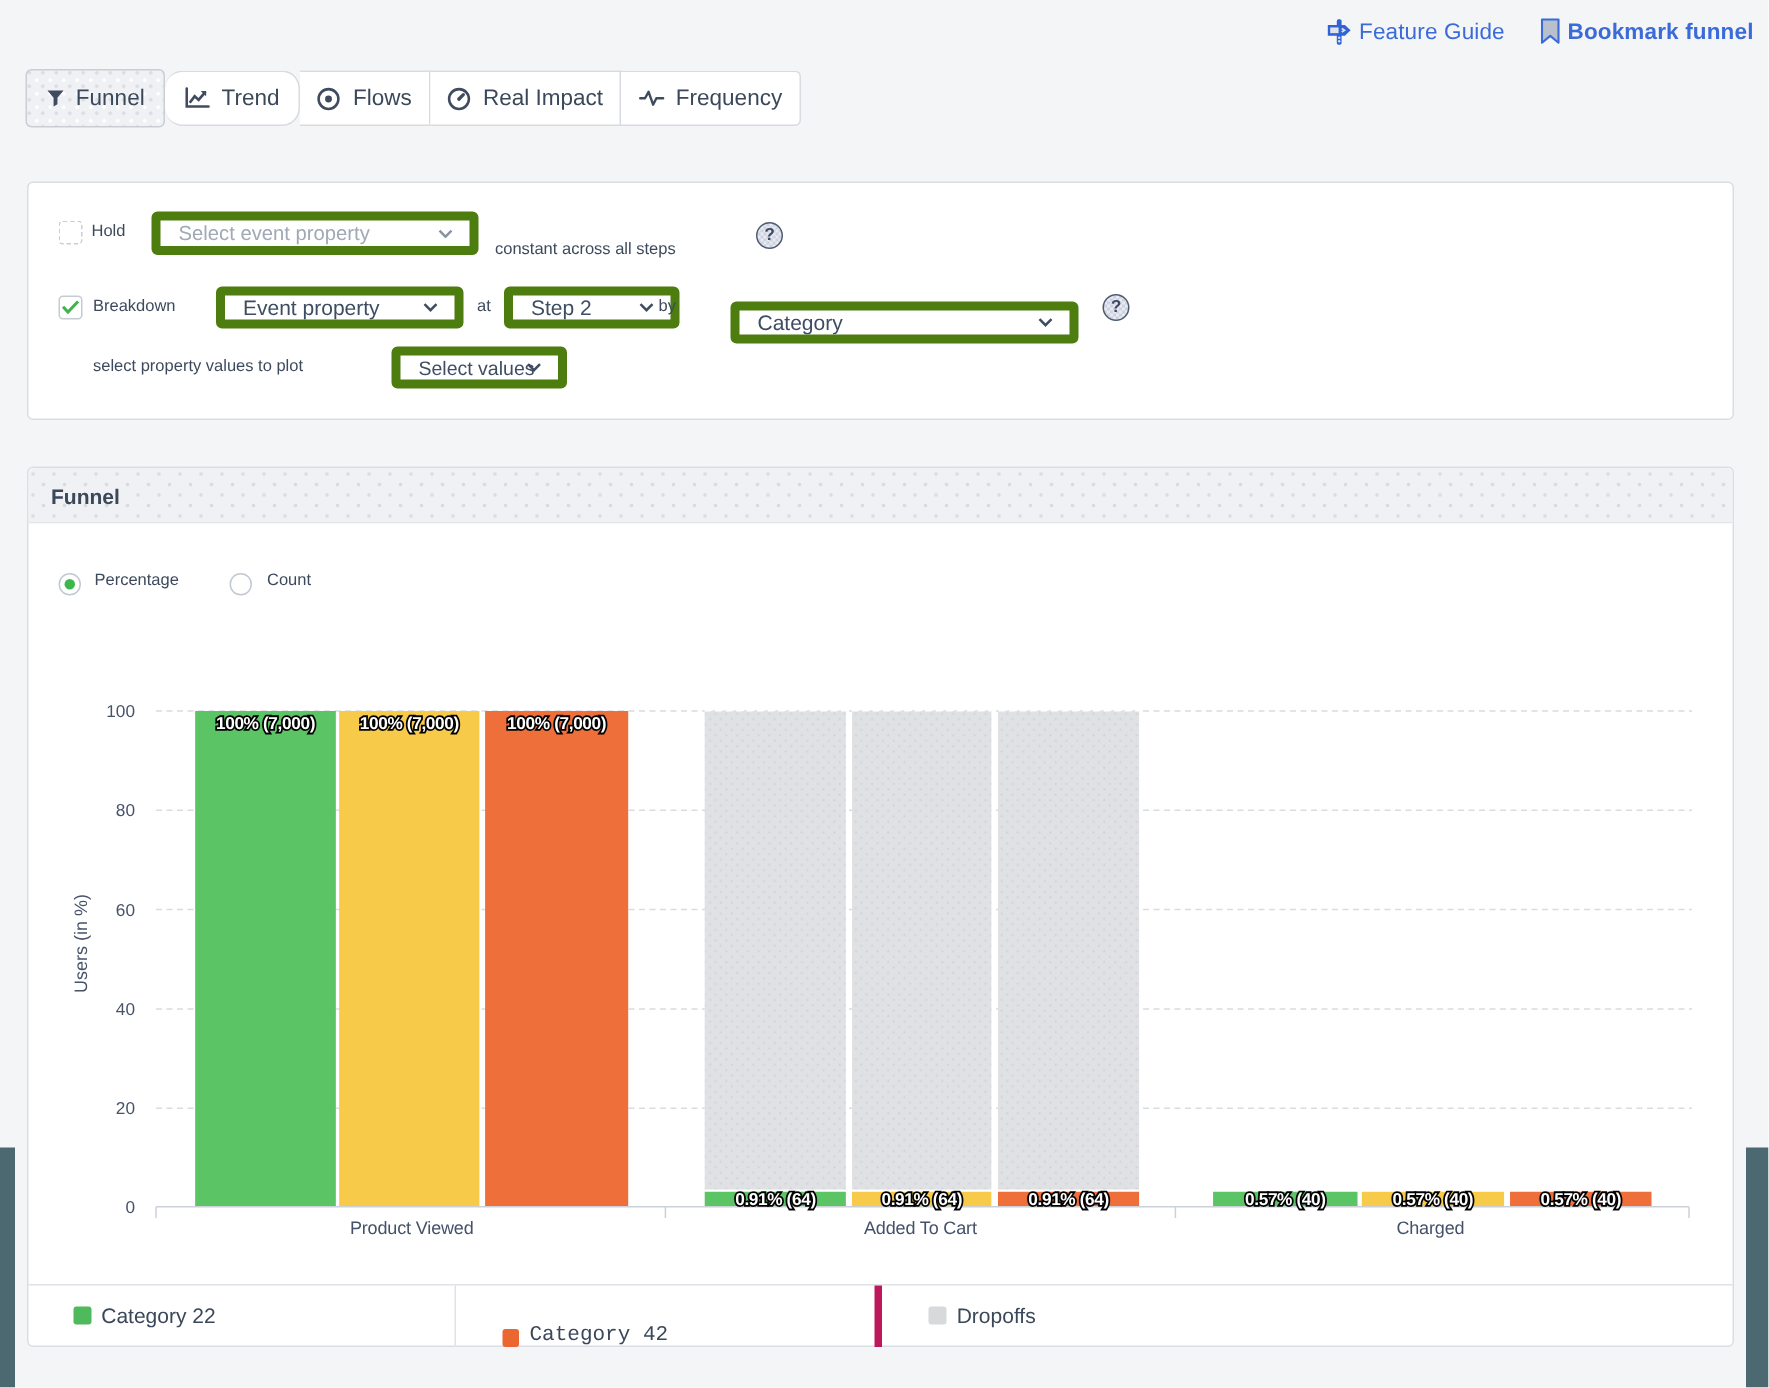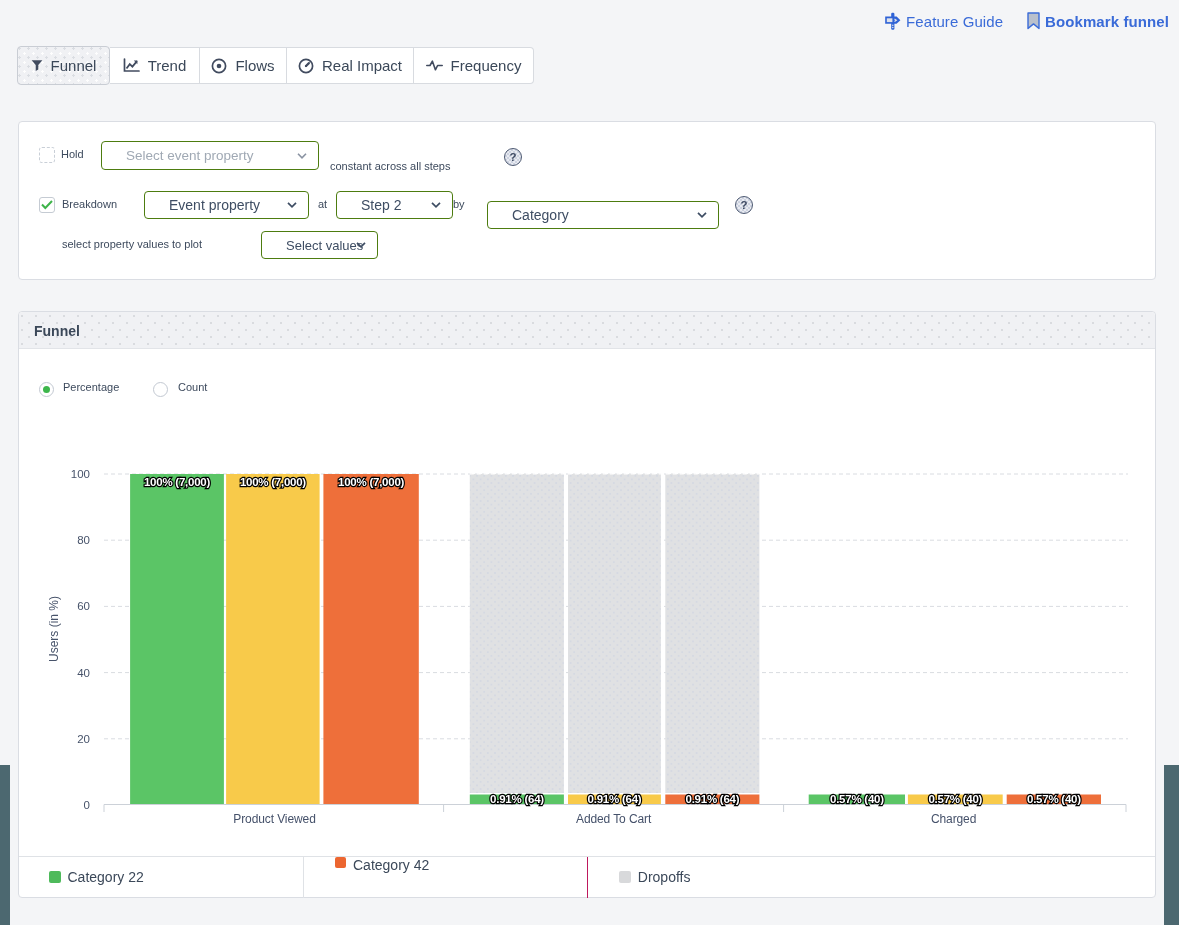--- a/index.html
+++ b/index.html
@@ -12,22 +12,22 @@
   .tab { position:absolute; top:47px; height:37px; background:#fff; border:1px solid #d8dbe0;
          display:flex; align-items:center; justify-content:center; gap:8px;
          color:#3b4859; font-size:15px; }
   .tab svg { flex:none; }
   .tab.active { background:#f0f1f4;
     background-image: radial-gradient(rgba(255,255,255,0.95) 1.1px, rgba(0,0,0,0) 1.35px), radial-gradient(#dadde2 1px, rgba(0,0,0,0) 1.25px);
     background-size: 9px 9px, 9px 9px; background-position: 2px 2px, 6px 6px;
     border-radius:4px; border-color:#c9cdd4; z-index:2; top:46px; height:39px; }
   .panel { position:absolute; left:18px; width:1138px; background:#fff;
            border:1px solid #dadde3; border-radius:4px; }
-  .selbox { position:absolute; background:#fff; border:1px solid #4d7c0f; border-radius:4px;
-            font-size:14px; color:#3e4d63; display:flex; align-items:center; padding-left:24px; }
+  .selbox { position:absolute; background:#fff; border:6px solid #4d7c0f; border-radius:4px;
+            font-size:14px; color:#3e4d63; display:flex; align-items:center; padding-left:12px; }
   .selbox .chev { position:absolute; right:11px; top:50%; margin-top:-3px; }
   .lbl { position:absolute; font-size:11px; color:#3d4a5d; white-space:nowrap; }
   .help { position:absolute; width:18px; height:18px; border-radius:50%; border:1.5px solid #4e5a72;
           background:repeating-conic-gradient(#ccd2e0 0% 25%, #e9ebf1 0% 50%); background-size:4px 4px; color:#3e4a63; font-size:11.5px; font-weight:bold;
           display:flex; align-items:center; justify-content:center; }
   .cell-sq { display:inline-block; width:11.5px; height:11.5px; border-radius:2px; margin-right:7px; vertical-align:-1.5px; }
 </style>
 </head>
 <body>
 
@@ -48,21 +48,21 @@
     </svg>
     <span>Bookmark funnel</span>
   </div>
 
   <div class="tab active" style="left:17px; width:93px;">
     <svg width="12" height="13" viewBox="0 0 15 15">
       <path d="M0.8 1 h13.4 l-5.1 6 v5.4 l-3.2 1.9 v-7.3 z" fill="#414b5f"></path>
     </svg>
     <span>Funnel</span>
   </div>
-  <div class="tab" style="left:110px; width:90px; border-left:none; border-radius:0;">
+  <div class="tab" style="left:110px; width:90px; border-left:none; border-radius:12px;">
     <svg width="17" height="15" viewBox="0 0 17 15">
       <path d="M1.5 1 V13 H16" stroke="#414b5f" stroke-width="1.7" fill="none" stroke-linecap="round"></path>
       <path d="M3.5 10.5 L6.8 6.2 L9.4 8.6 L14 3.2" stroke="#414b5f" stroke-width="1.8" fill="none"></path>
       <path d="M10.8 2.6 h3.6 v3.6 z" fill="#414b5f"></path>
     </svg>
     <span>Trend</span>
   </div>
   <div class="tab" style="left:200px; width:87px; border-left:none; border-radius:0;">
     <svg width="16" height="16" viewBox="0 0 16 16">
       <circle cx="8" cy="8" r="6.6" stroke="#414b5f" stroke-width="1.7" fill="none"></circle>
@@ -107,21 +107,21 @@
     <svg class="chev" width="10" height="6" viewBox="0 0 10 6">
       <path d="M1 0.8 L5 4.8 L9 0.8" stroke="#3e4d63" stroke-width="1.7" fill="none"></path>
     </svg>
   </div>
   <div class="lbl" style="left:318px; top:198px;">at</div>
   <div class="selbox" style="left:336px; top:191px; width:117px; height:28px;">Step 2
     <svg class="chev" width="10" height="6" viewBox="0 0 10 6">
       <path d="M1 0.8 L5 4.8 L9 0.8" stroke="#3e4d63" stroke-width="1.7" fill="none"></path>
     </svg>
   </div>
-  <div class="lbl" style="left:453px; top:198px;">by</div>
+  <div class="lbl" style="left:439px; top:198px;">by</div>
   <div class="selbox" style="left:487px; top:201px; width:232px; height:28px;">Category
     <svg class="chev" width="10" height="6" viewBox="0 0 10 6">
       <path d="M1 0.8 L5 4.8 L9 0.8" stroke="#3e4d63" stroke-width="1.7" fill="none"></path>
     </svg>
   </div>
   <div class="help" style="left:735px; top:196px;">?</div>
 
   <div class="lbl" style="left:62px; top:238px;">select property values to plot</div>
   <div class="selbox" style="left:261px; top:231px; width:117px; height:28px; font-size:13px;">Select values
     <svg class="chev" width="10" height="6" viewBox="0 0 10 6">
@@ -207,18 +207,18 @@
       <text x="596.5" y="455">0.91% (64)</text>
       <text x="694.4" y="455">0.91% (64)</text>
       <text x="838.9" y="455">0.57% (40)</text>
       <text x="937.3" y="455">0.57% (40)</text>
       <text x="1035.9" y="455">0.57% (40)</text>
     </g>
   </svg>
 
   <div class="abs" style="left:19px; top:855.5px; width:1136px; height:42px; border-top:1px solid #dfe2e6; display:flex; font-size:14px; color:#3b4859;">
     <div style="width:284.5px; border-right:1px solid #dfe2e6; display:flex; align-items:center; padding-left:30px;"><span class="cell-sq" style="background:#4eba5b;"></span>Category 22</div>
-    <div style="width:284.8px; border-right:1px solid #be185d; display:flex; align-items:flex-start; padding-left:31px;"><span class="cell-sq" style="background:#ec6630;"></span>Category 42</div>
+    <div style="width:284.8px; border-right:5px solid #be185d; display:flex; align-items:flex-end; padding-left:31px;font-family:Liberation Mono, monospace;"><span class="cell-sq" style="background:#ec6630;"></span>Category 42</div>
     <div style="flex:1; display:flex; align-items:center; padding-left:31px;"><span class="cell-sq" style="background:#d8d9db;"></span>Dropoffs</div>
   </div>
 
   <div class="darkbar" style="left:0; width:10px;"></div>
   <div class="darkbar" style="left:1164px; width:15px;"></div>
 
 </body></html>

